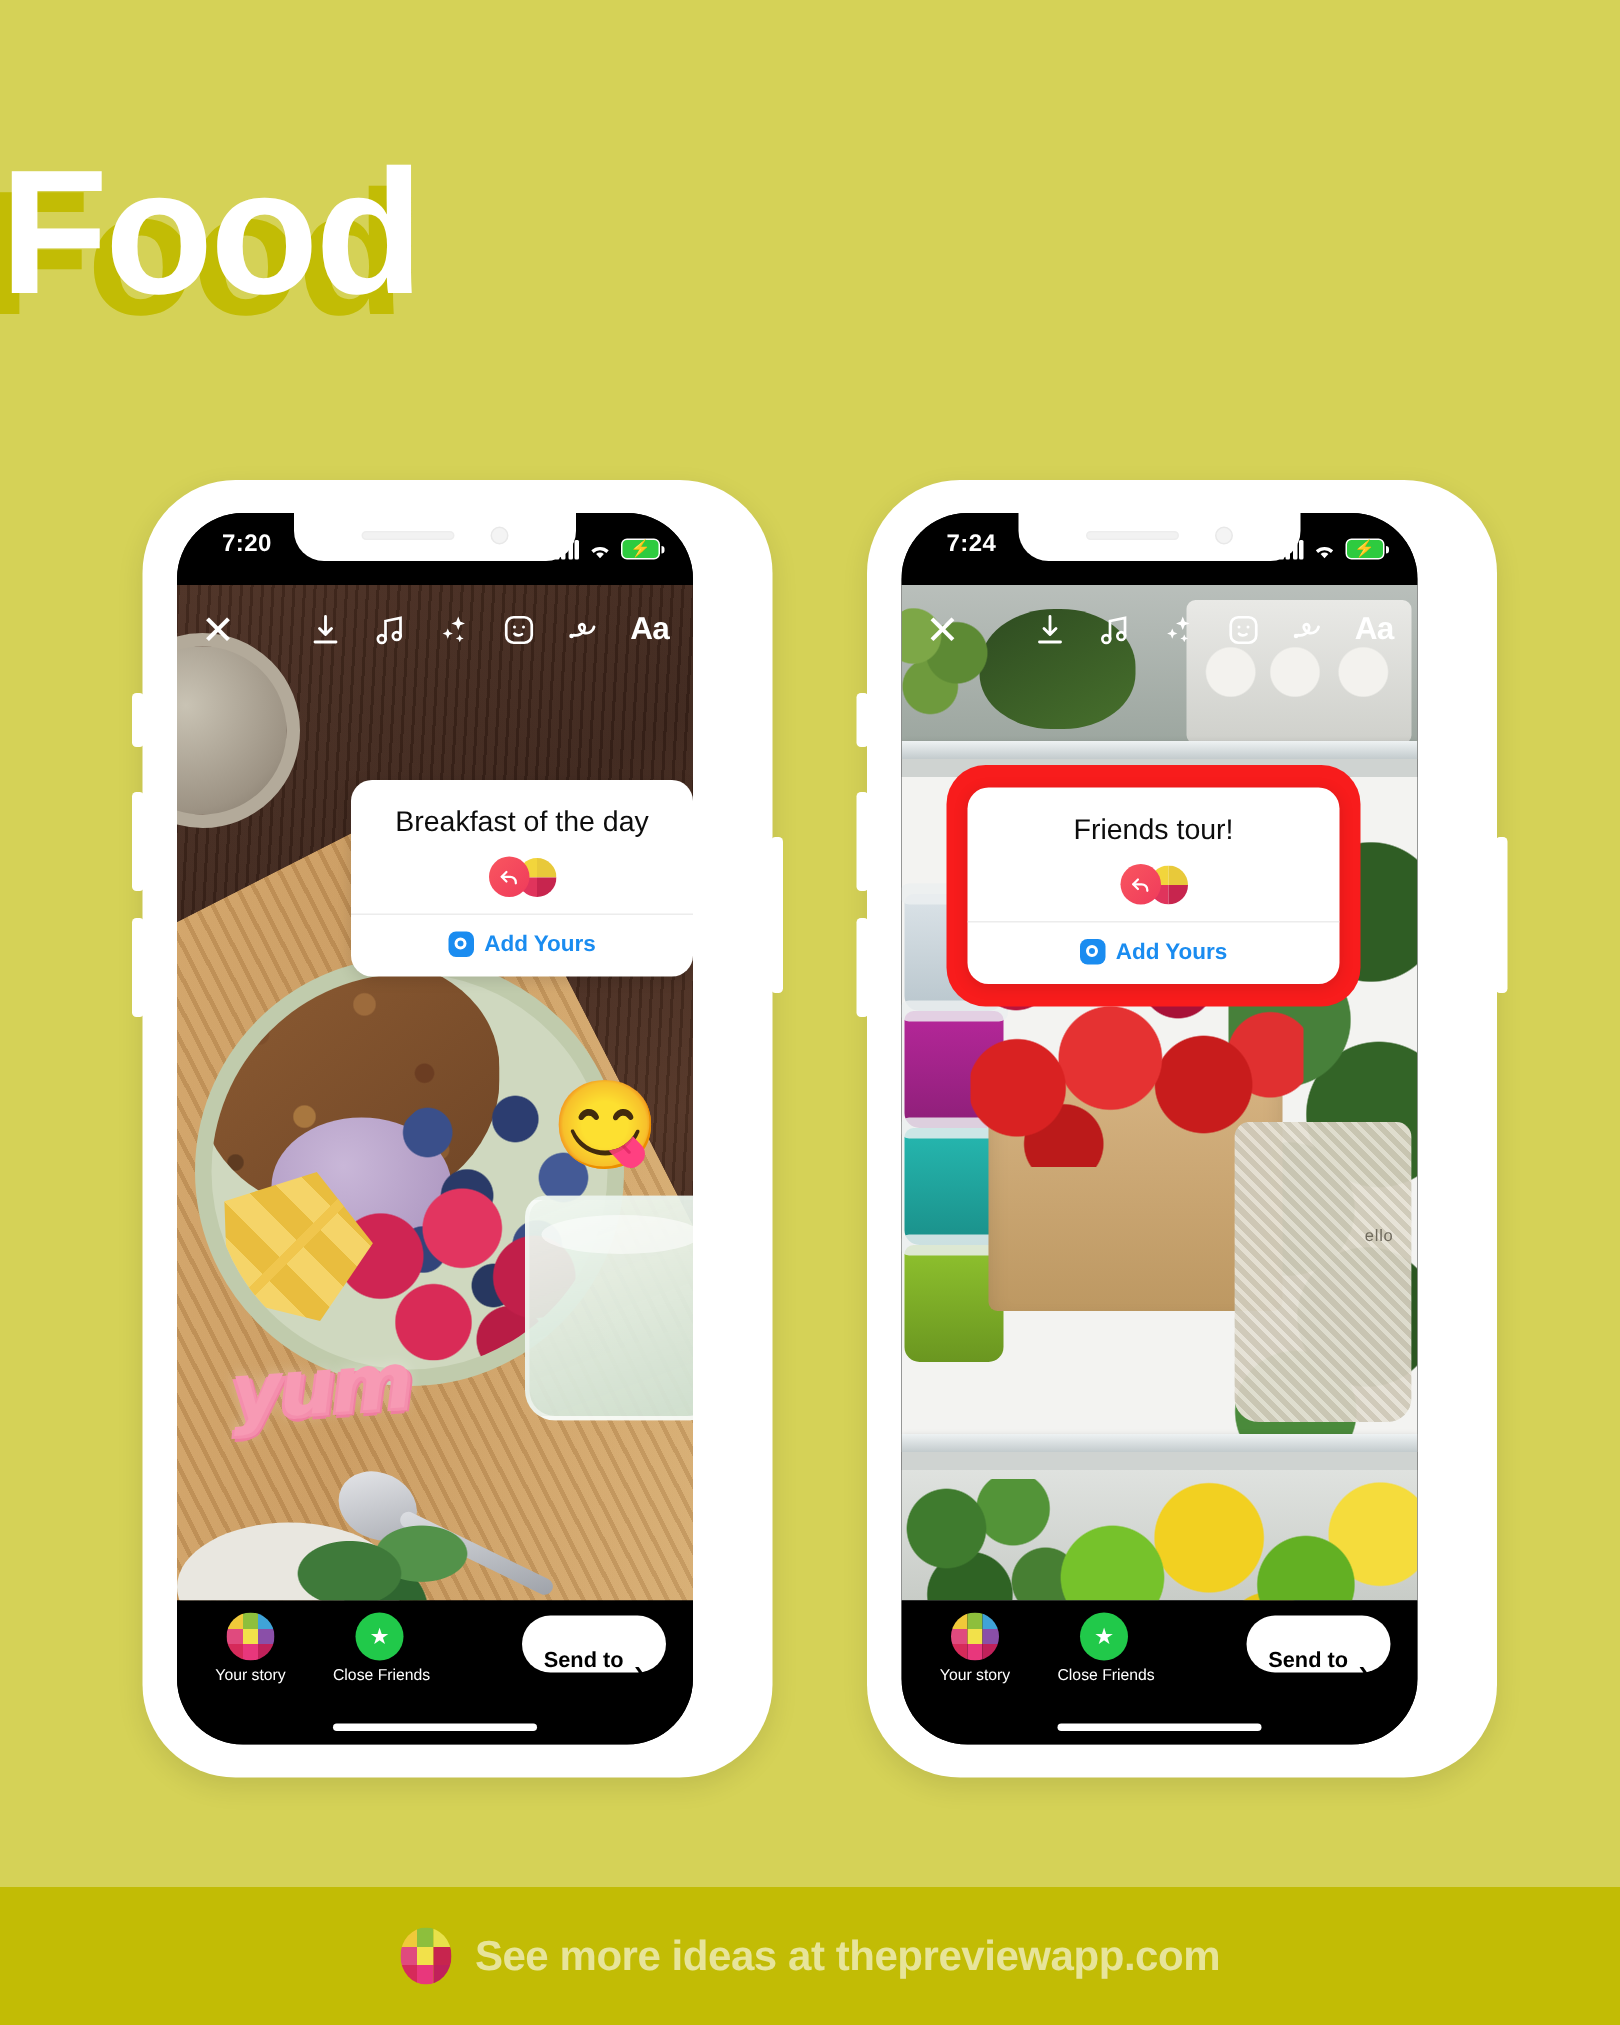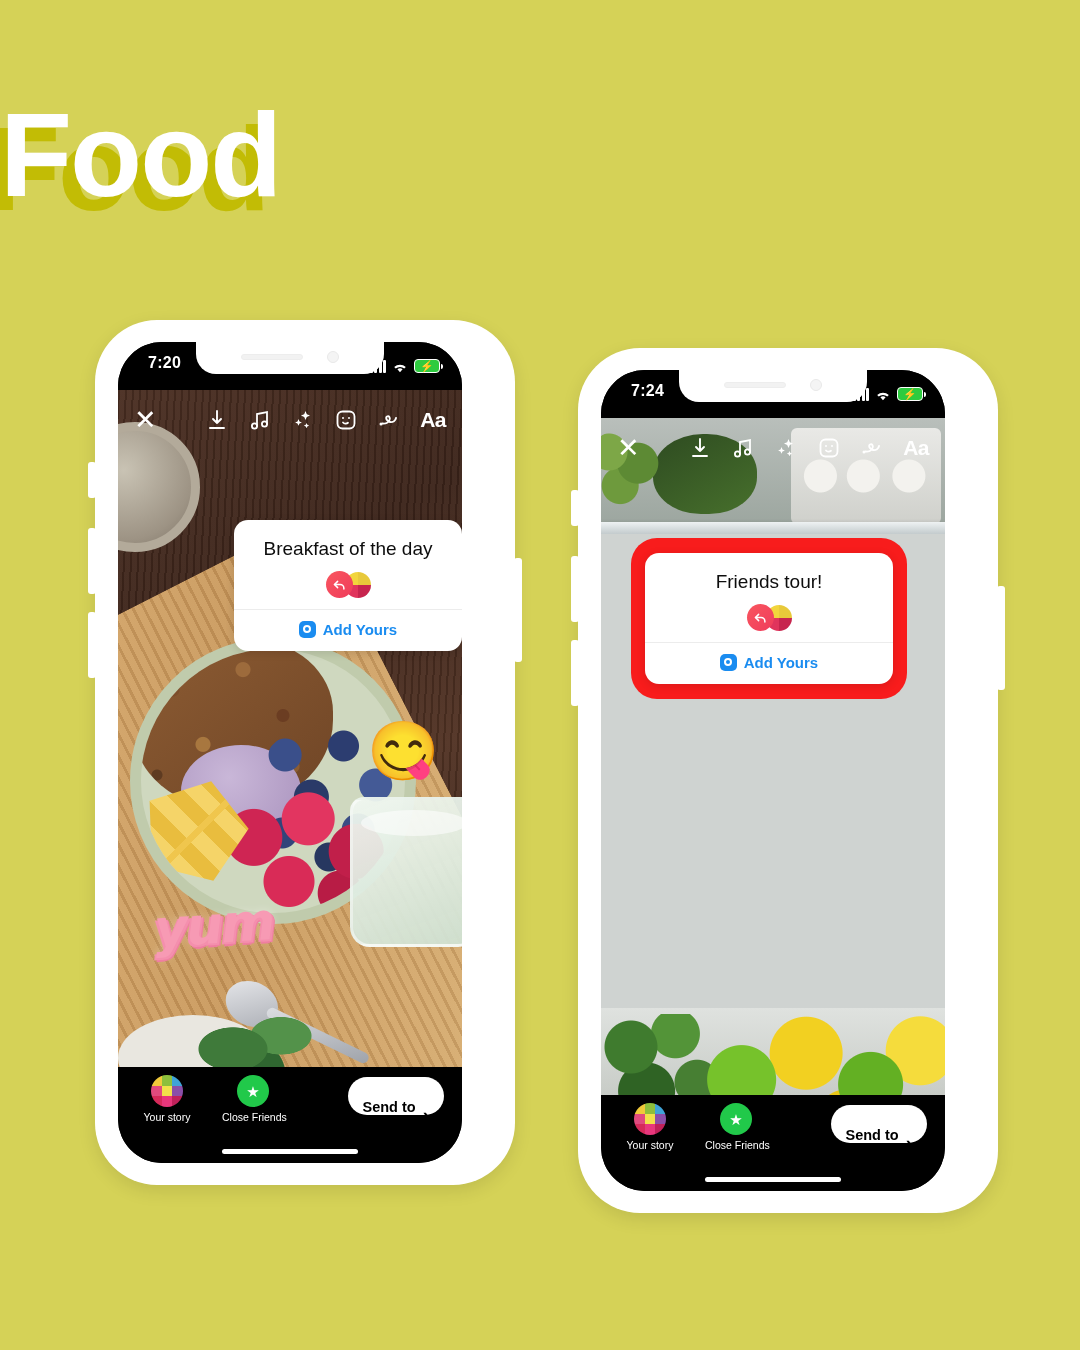--- a/index.html
+++ b/index.html
@@ -35,21 +35,21 @@
   
   .phone {
     position: absolute;
     width: 420px;
     height: 865px;
     background: #ffffff;
     border-radius: 62px;
     box-shadow: 0 6px 18px rgba(0,0,0,0.10);
   }
   .phone.left  { left: 95px;  top: 320px; }
-  .phone.right { left: 578px; top: 320px; margin-top: 28px; }
+  .phone.right { left: 578px; top: 320px; }
 
   .btn-side {
     position: absolute;
     background: #ffffff;
     border-radius: 3px;
   }
   .btn-silent { left: -7px; top: 142px;  width: 8px; height: 36px; }
   .btn-volup  { left: -7px; top: 208px;  width: 8px; height: 66px; }
   .btn-voldn  { left: -7px; top: 292px;  width: 8px; height: 66px; }
   .btn-power  { right: -7px; top: 238px; width: 8px; height: 104px; }
@@ -801,20 +801,35 @@
       </div>
 
       <div class="photo">
         <div class="fridge">
           <div class="shelf-row row-top">
             <div class="zuke" style="left:52px; top:16px; width:104px; height:80px;"></div>
             <div class="broc" style="left:-16px; top:10px; width:80px; height:80px;"></div>
             <div class="eggcarton"></div>
             <div class="shelf-glass" style="bottom:0;"></div>
           </div>
+          <div class="shelf-row row-mid">
+            <div class="kale"></div>
+            <div class="cups">
+              <div class="cup c1"></div>
+                <div class="cup c2"></div>
+              <div class="cup c3"></div>
+                <div class="cup c4"></div>
+            </div>
+            <div class="raspberry-box"></div>
+            <div class="punnet"></div>
+            <div class="strawberries"></div>
+            <div class="mesh-bag"></div>
+            <div class="mesh-label">ello</div>
+            <div class="shelf-glass" style="bottom:0;"></div>
+          </div>
           <div class="shelf-row row-bot">
             <div class="parsley"></div>
             <div class="citrus"></div>
           </div>
         </div>
 
         <div class="story-toolbar">
           <span class="tb-close">✕</span>
           <div class="tb-right">
             <svg class="tb-ico" viewBox="0 0 24 24" fill="none" stroke="#fff" stroke-width="1.9" stroke-linecap="round">
@@ -898,14 +913,28 @@
         <div class="sb-send">
           <span>Send to</span>
           <span style="font-size:19px;line-height:0;margin-top:-2px;">›</span>
         </div>
         <div class="home-ind"></div>
       </div>
 
     </div>
   </div>
 
+  <div class="footer">
+    <div class="footer-logo">
+      <span style="background:#f0c93a"></span>
+        <span style="background:#8dbf3c"></span>
+        <span style="background:#e8e14a"></span>
+      <span style="background:#e04a7e"></span>
+        <span style="background:#f2e14a"></span>
+        <span style="background:#c7254e"></span>
+      <span style="background:#d62a5a"></span>
+        <span style="background:#e8377c"></span>
+        <span style="background:#c0215a"></span>
+    </div>
+    <div class="footer-text">See more ideas at thepreviewapp.com</div>
+  </div>
 
 </div>
 
 </body></html>

